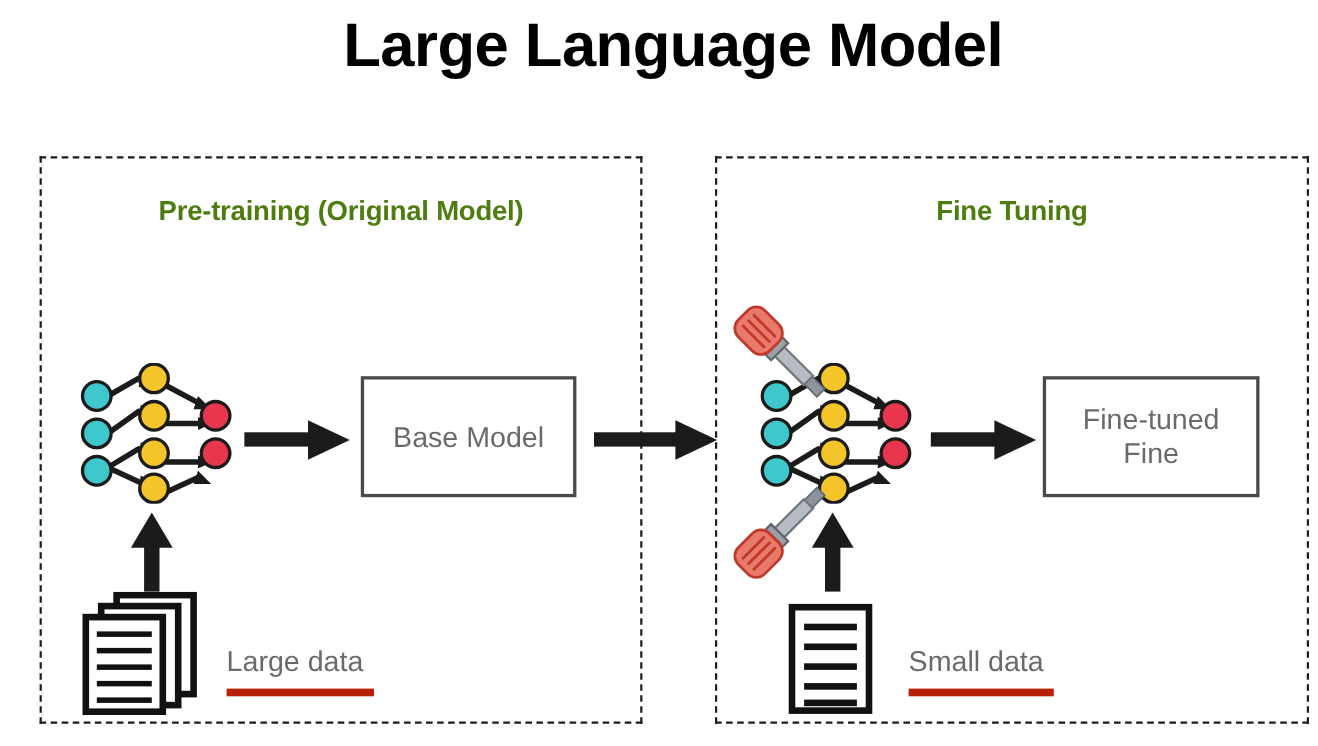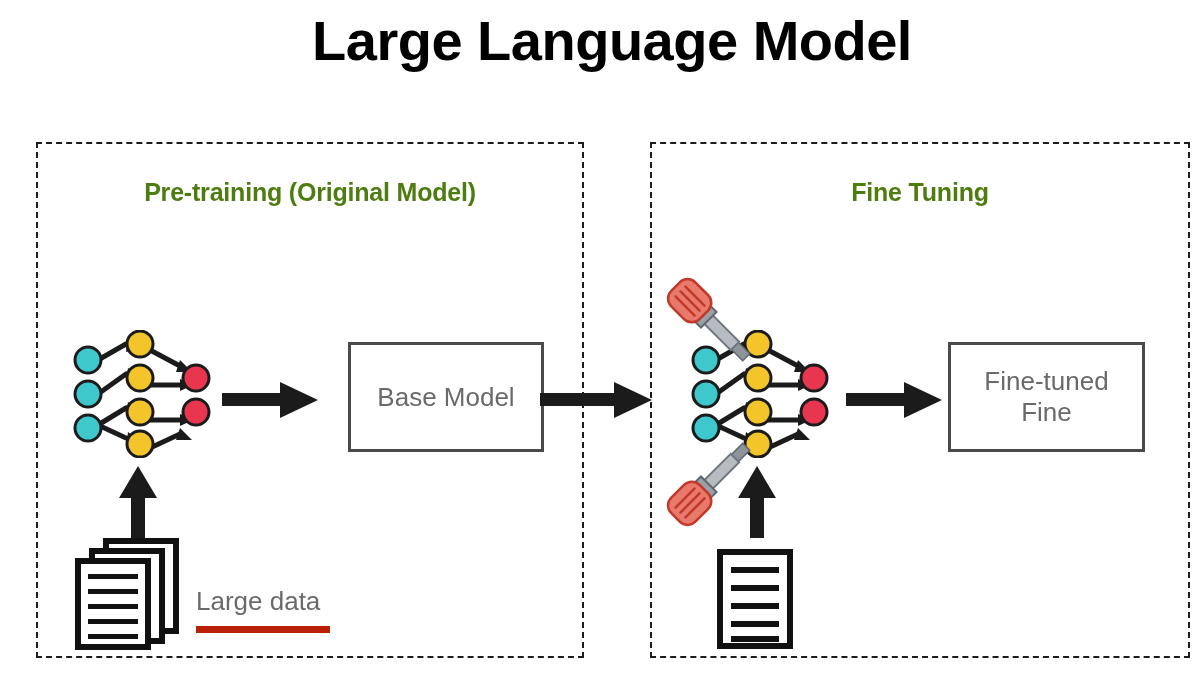--- a/index.html
+++ b/index.html
@@ -82,21 +82,21 @@
     display: flex;
     align-items: center;
     justify-content: center;
     text-align: center;
     color: #6a6a6a;
     font-size: 26px;
     line-height: 1.18;
     font-family: "Liberation Sans", sans-serif;
   }
   #box-base-model {
-    left: 348px;
+    left: 328px;
     top: 342px;
     width: 196px;
     height: 110px;
   }
   #box-finetuned-model {
     left: 948px;
     top: 342px;
     width: 197px;
     height: 110px;
   }
@@ -107,21 +107,21 @@
     font-size: 26px;
     color: #6a6a6a;
     white-space: nowrap;
     font-family: "Liberation Sans", sans-serif;
   }
   .data-underline {
     margin-top: 9px;
     height: 7px;
     background: #b82105;
   }
-  #label-large-data { left: 196px; top: 586px; }
+  #label-large-data { left: 206px; top: 586px; }
   #label-large-data .data-underline { width: 134px; }
   #label-small-data { left: 826px; top: 586px; }
   #label-small-data .data-underline { width: 132px; }
 
   
   .svg-icon { position: absolute; display: block; }
 </style>
 </head>
 <body>
 
@@ -306,14 +306,18 @@
     <rect x="4" y="4" width="70" height="94" fill="#ffffff" stroke="#111111" stroke-width="6"></rect>
     <g fill="#111111">
       <rect x="15" y="19" width="48" height="6"></rect>
       <rect x="15" y="37" width="48" height="6"></rect>
       <rect x="15" y="55" width="48" height="6"></rect>
       <rect x="15" y="73" width="48" height="6"></rect>
       <rect x="15" y="88" width="48" height="6"></rect>
     </g>
   </svg>
 
+  <div class="data-label-group" id="label-small-data">
+    <div class="data-label">Small data</div>
+    <div class="data-underline"></div>
+  </div>
 
 </div>
 
 </body></html>

